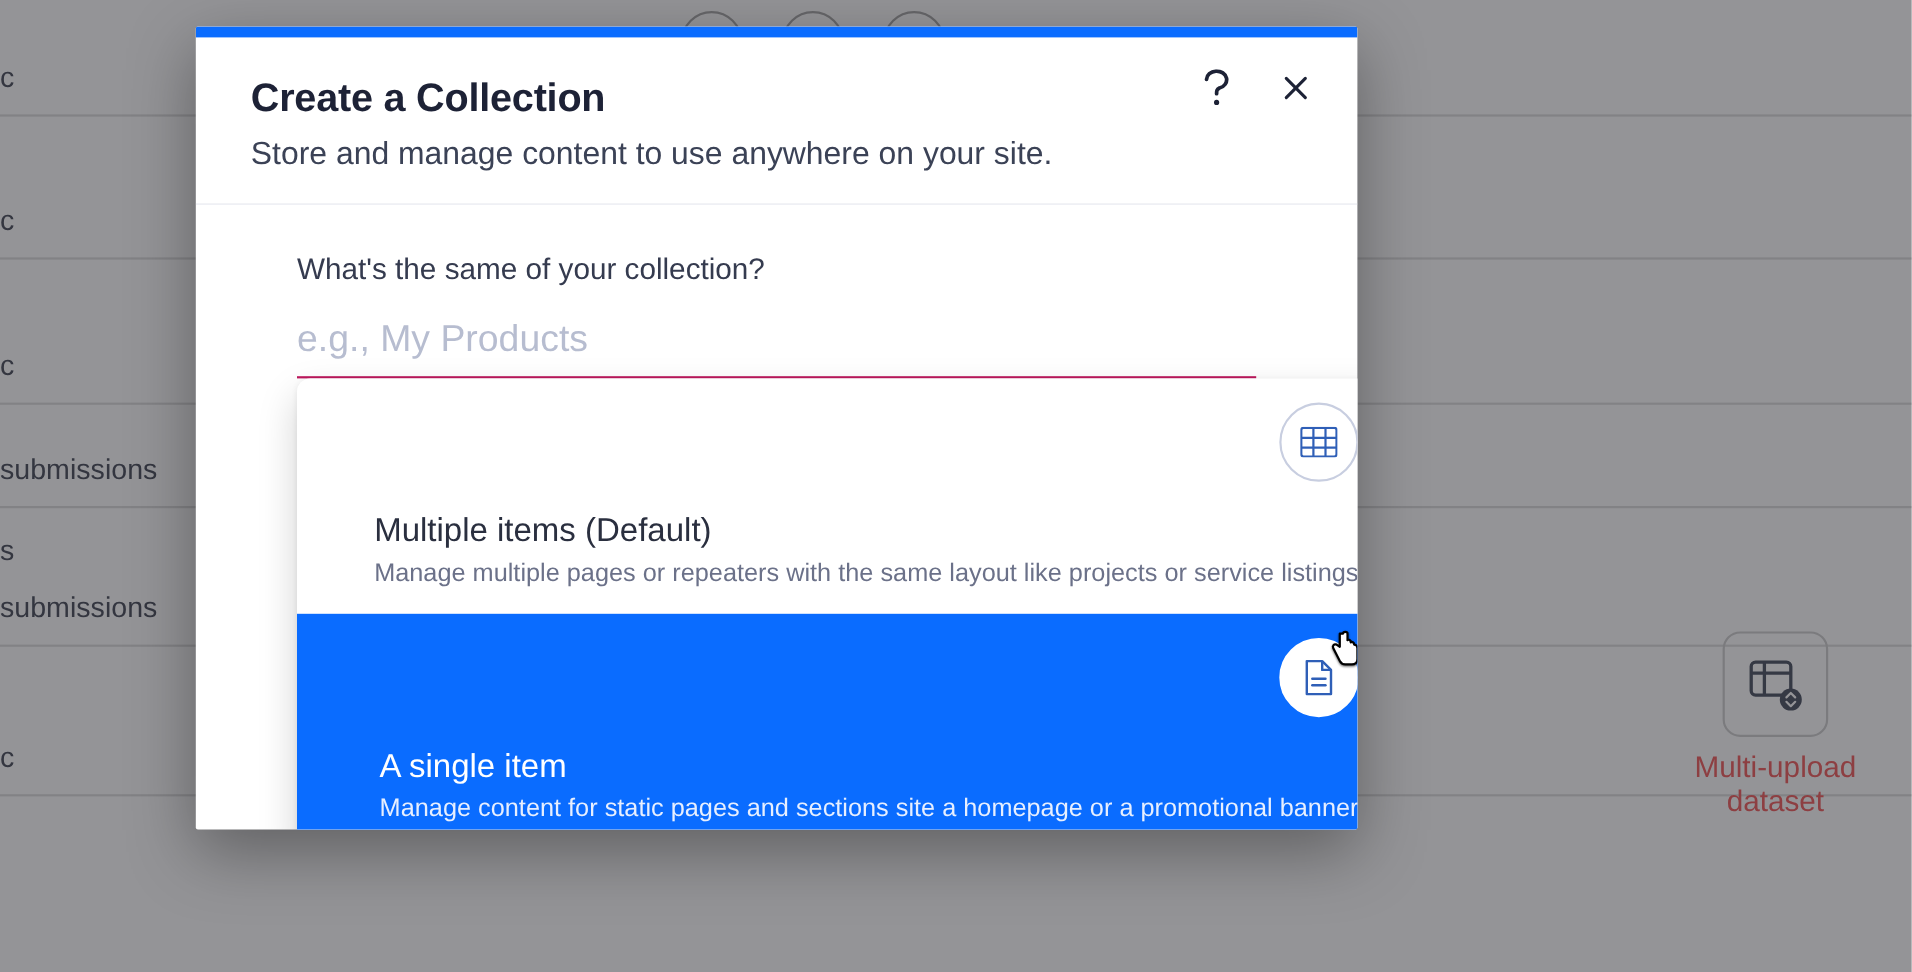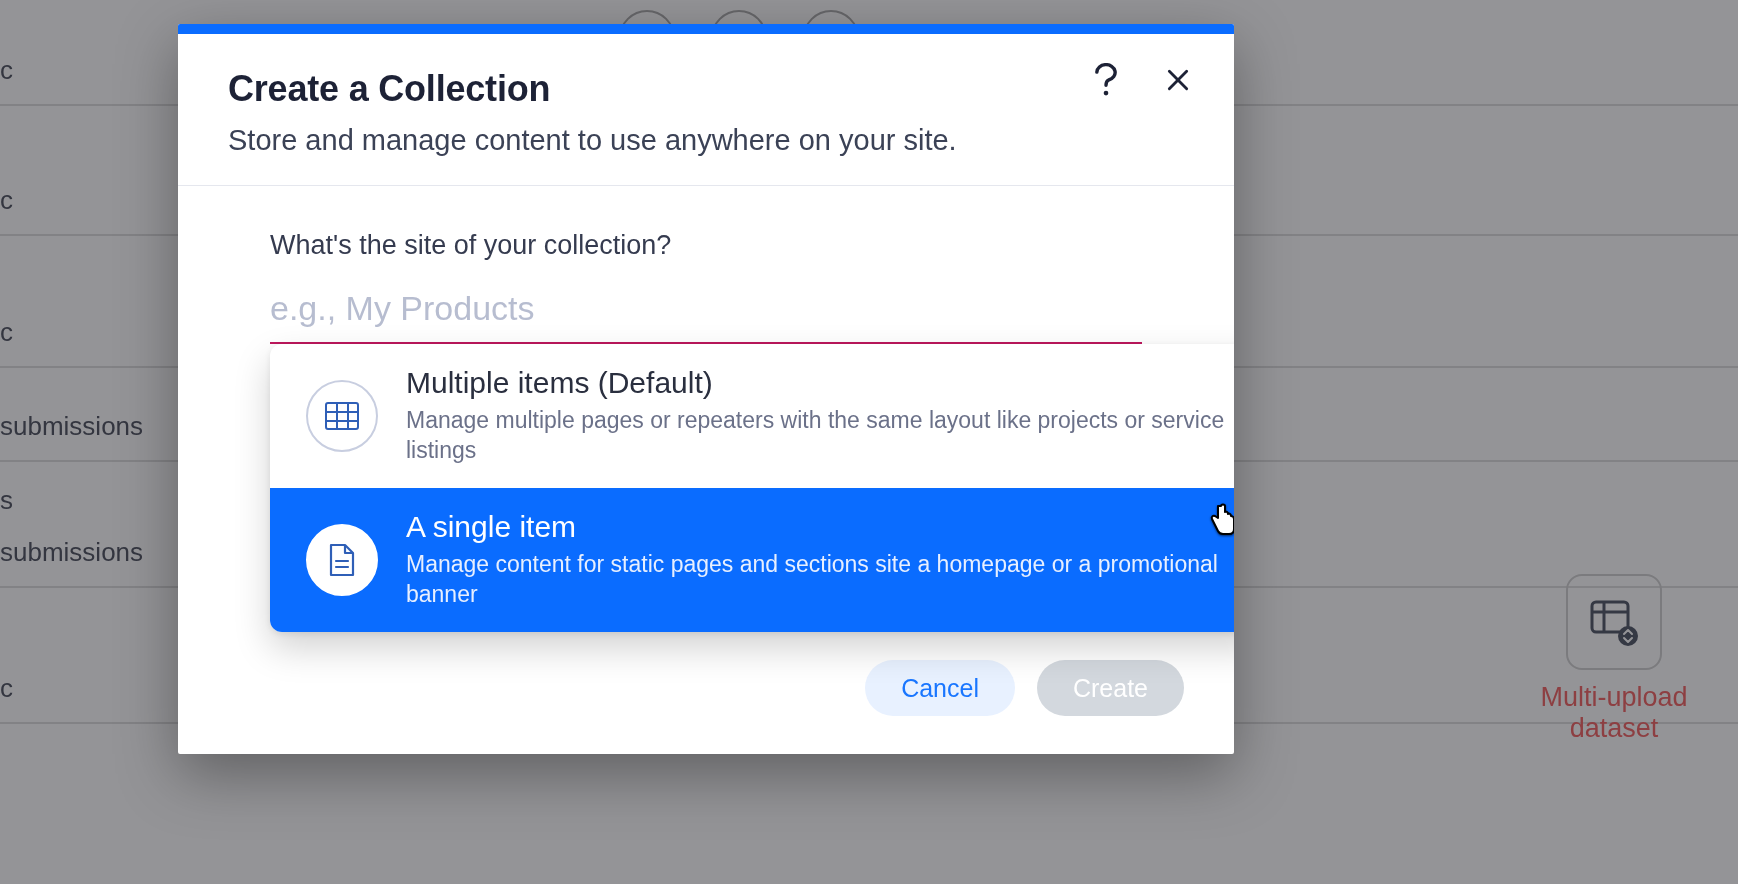--- a/index.html
+++ b/index.html
@@ -170,24 +170,25 @@
     left: 92px;
     top: 158px;
     width: 993px;
     background: #fff;
     border-radius: 12px;
     box-shadow: 0 16px 36px rgba(0,0,0,0.18), 0 2px 6px rgba(0,0,0,0.08);
     overflow: hidden;
   }
   .option {
     display: flex;
-    align-items: center;
+    align-items: flex-end;
     gap: 28px;
     padding: 22px 28px 22px 36px;
     cursor: pointer;
+    flex-direction: column;
   }
   .option .opt-icon {
     width: 72px;
     height: 72px;
     flex: 0 0 72px;
     border: 2px solid #c8cee0;
     border-radius: 50%;
     display: flex;
     align-items: center;
     justify-content: center;
@@ -326,21 +327,21 @@
       </button>
       <button class="icon-btn" aria-label="Close">
         <svg width="26" height="26" viewBox="0 0 24 24">
           <path d="M4 4 L20 20 M20 4 L4 20" stroke="#1d2236" stroke-width="2.6" stroke-linecap="round"></path>
         </svg>
       </button>
     </div>
   </div>
 
   <div class="modal-body">
-    <div class="field-label">What's the site of your collection?</div>
+    <div class="field-label">What's the same of your collection?</div>
     <input class="name-input" type="text" placeholder="e.g., My Products" style="">
 
     
     <div class="dropdown">
 
       <div class="option">
         <div class="opt-icon">
           <svg width="34" height="28" viewBox="0 0 34 28">
             <rect x="1" y="1" width="32" height="26" rx="2" fill="none" stroke="#2f5fb7" stroke-width="2"></rect>
             <line x1="1" y1="10" x2="33" y2="10" stroke="#2f5fb7" stroke-width="2"></line>

